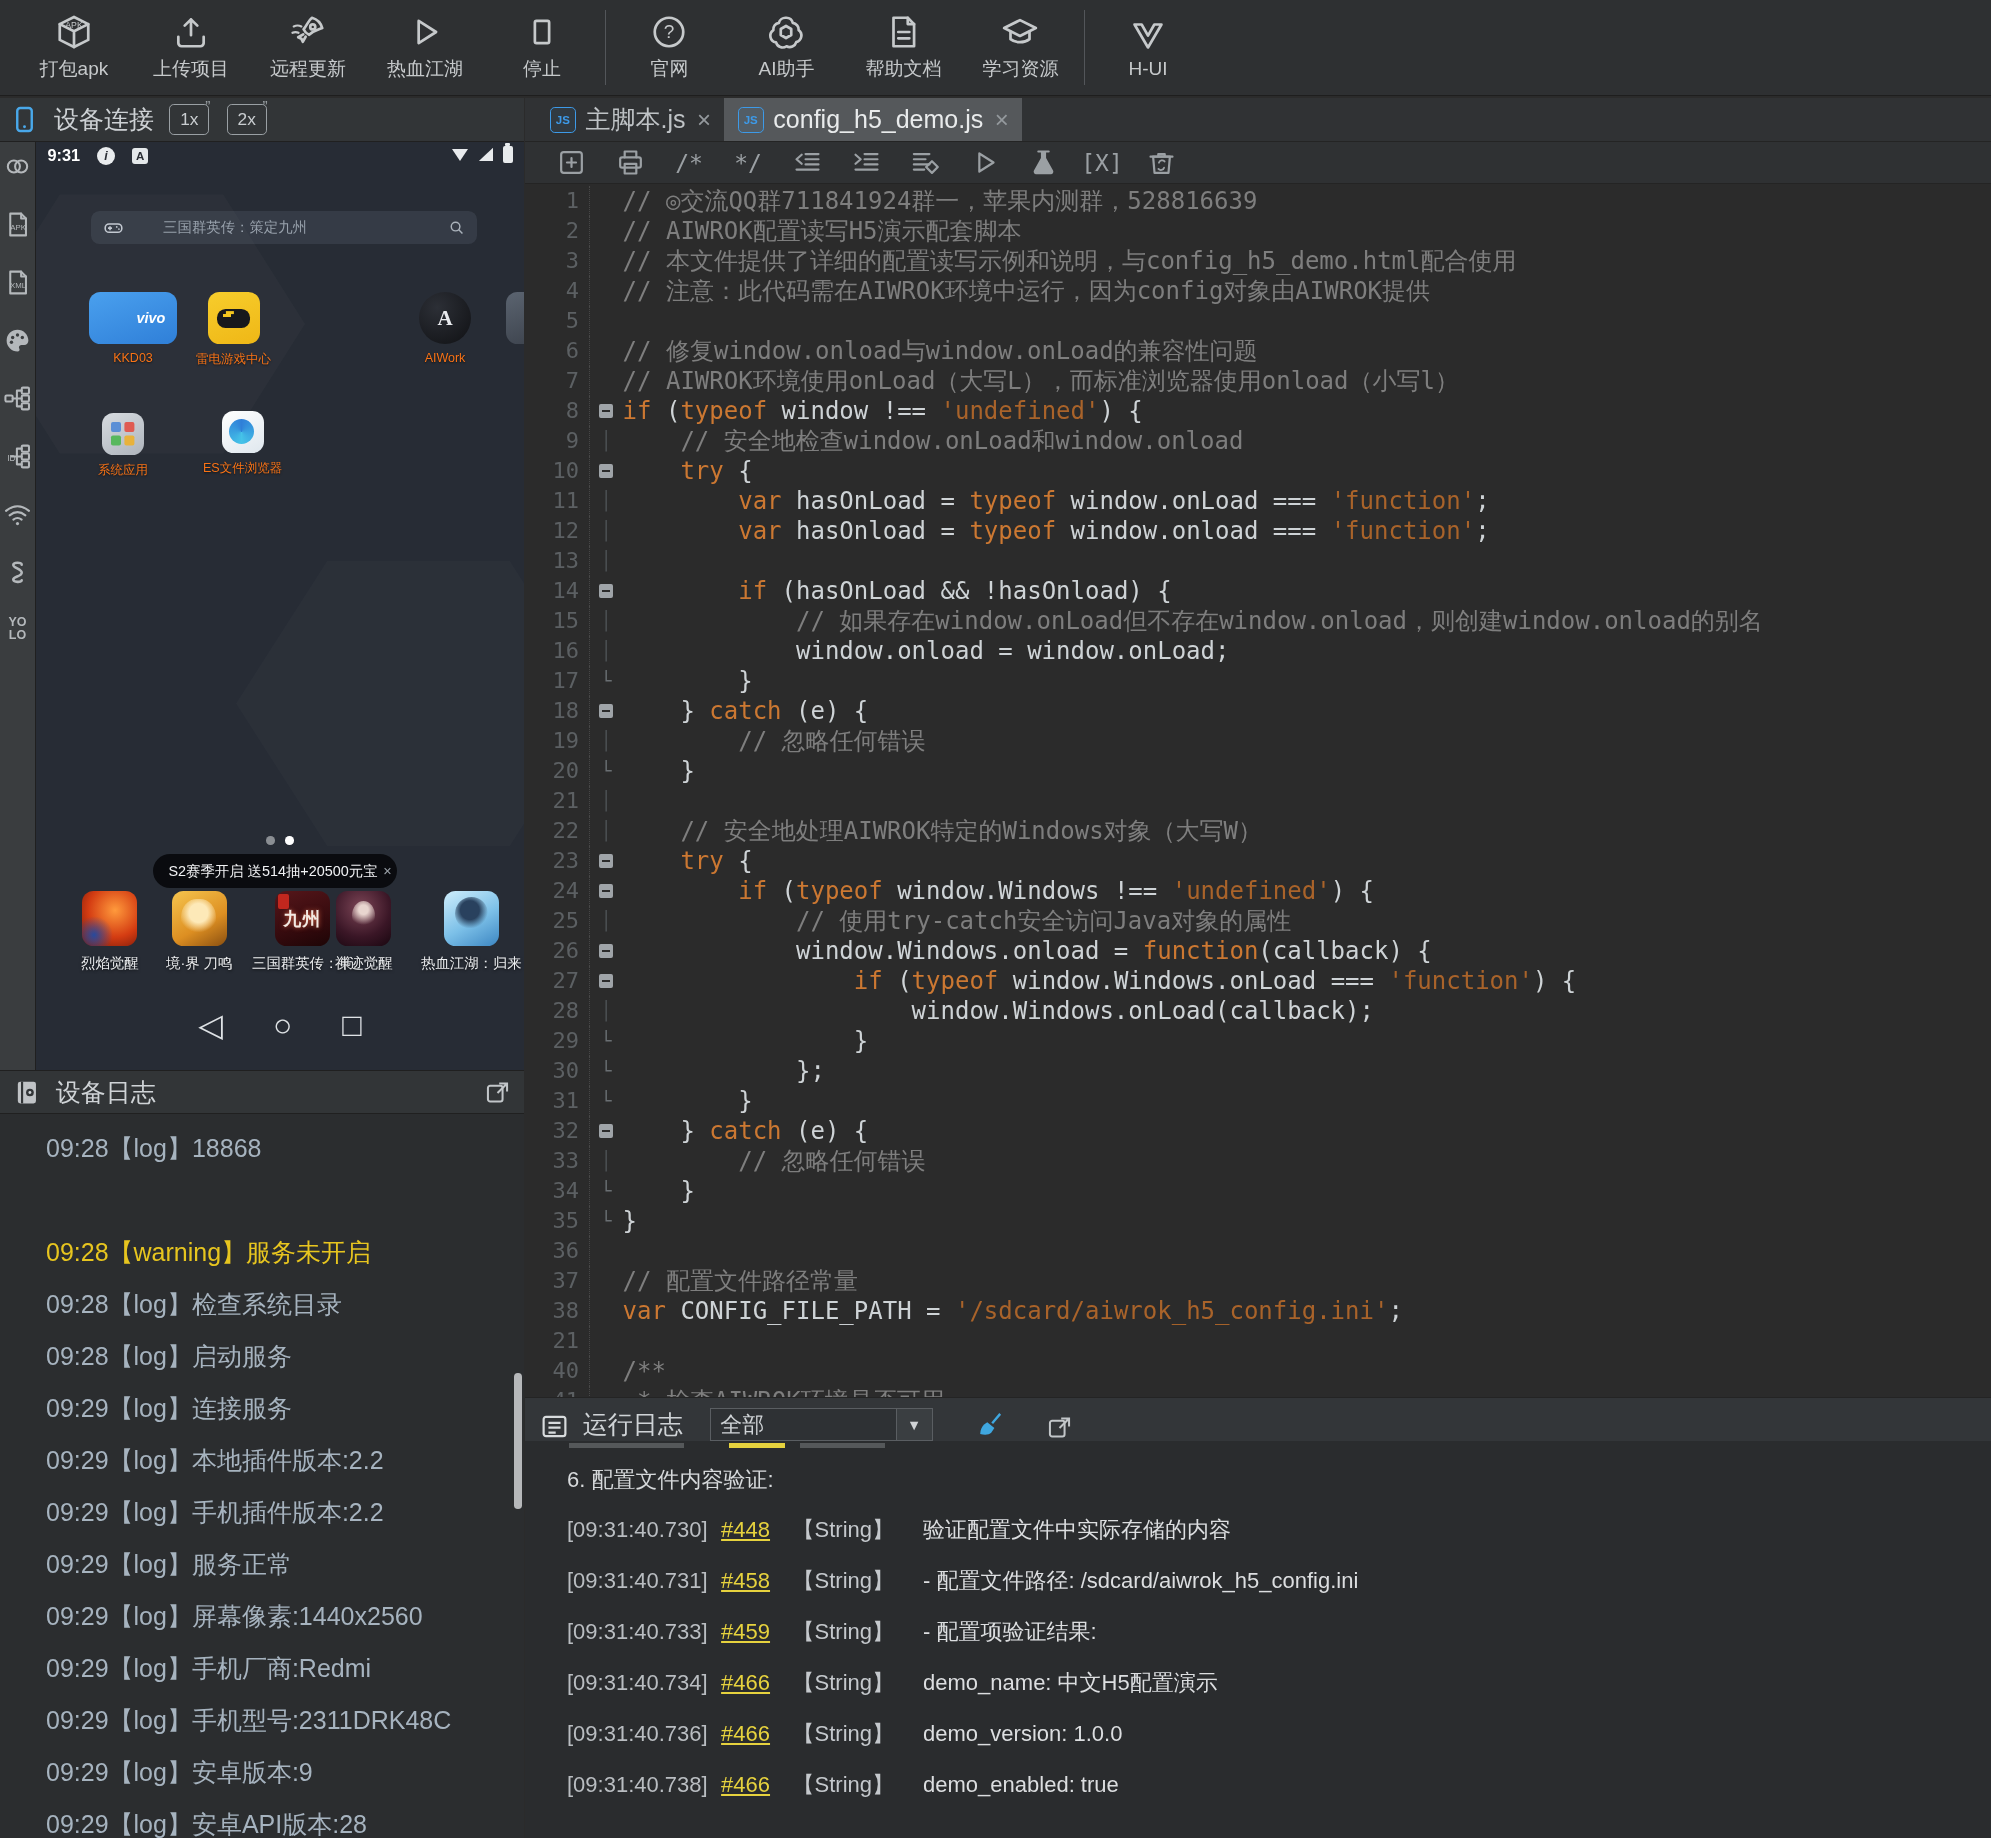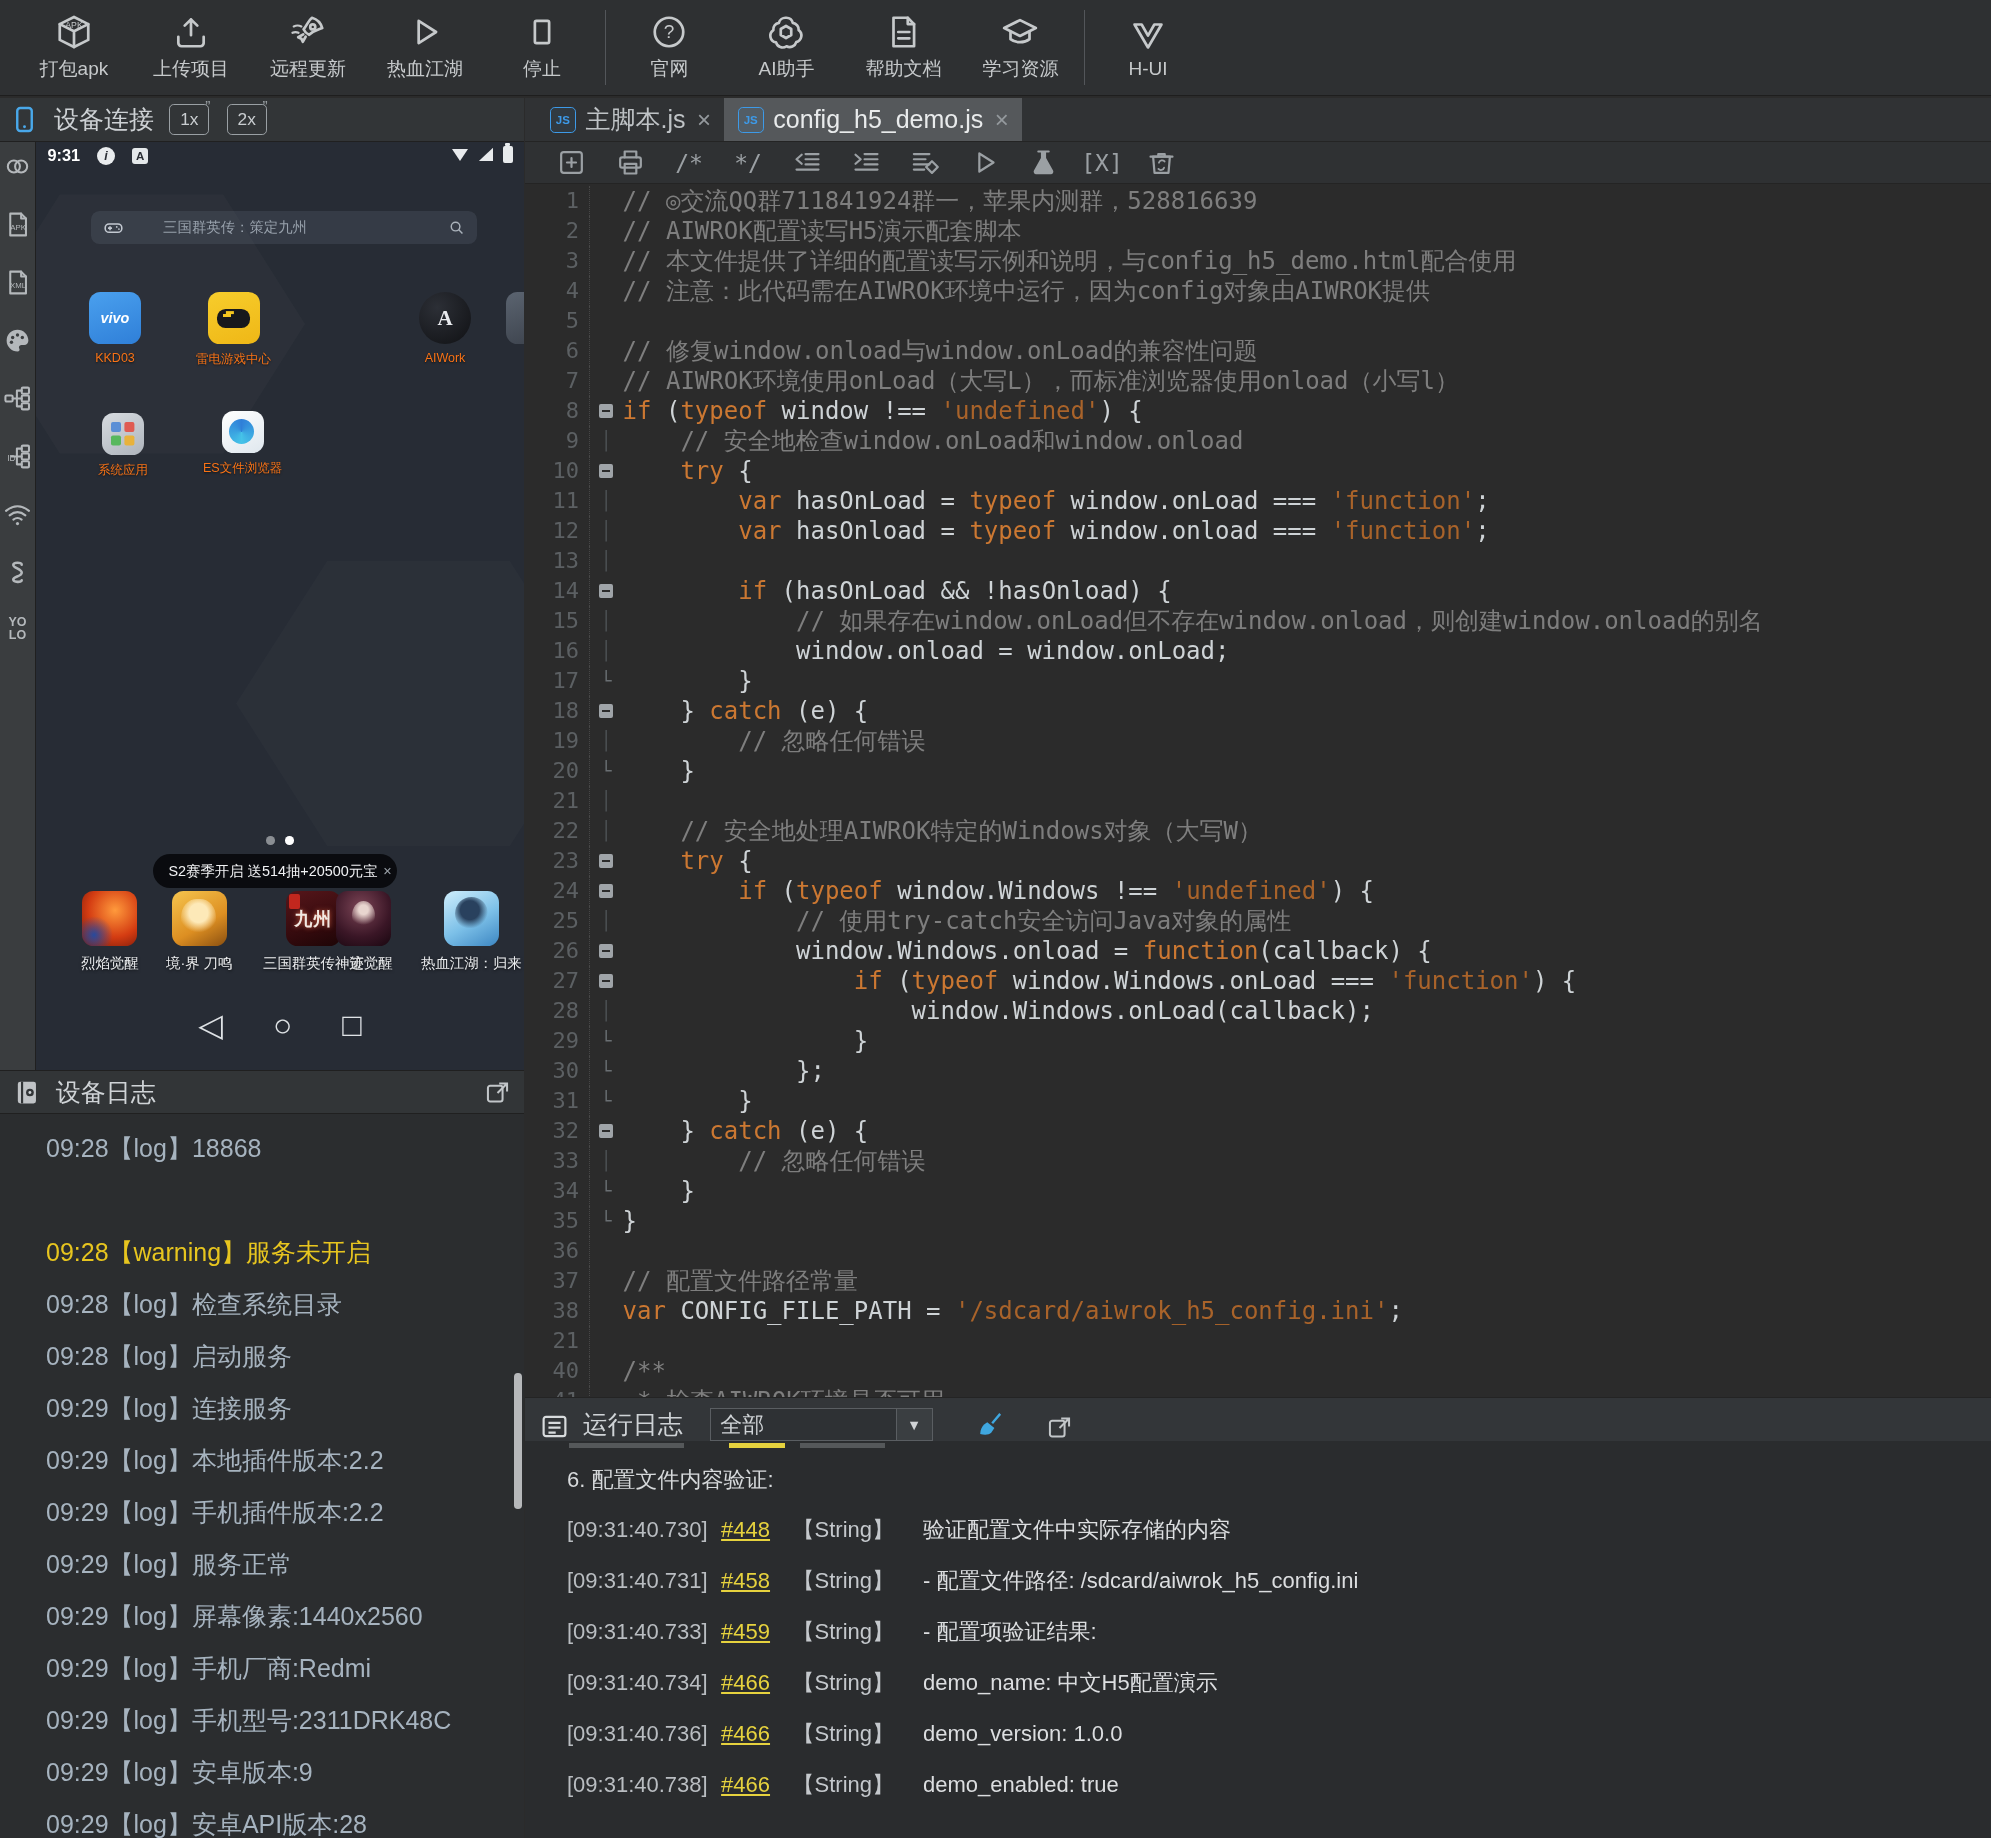--- a/index.html
+++ b/index.html
@@ -373,21 +373,21 @@
           <span class="mag">
               <svg viewBox="0 0 24 24" fill="none" stroke="currentColor" stroke-width="2">
                 <circle cx="10.5" cy="10.5" r="6"></circle>
                 <path d="M15 15l5 5"></path>
               </svg>
             </span>
         </div>
 
         <div id="appsRow1">
             <div class="papp" style="left: 53px; top: 150px;">
-              <span class="aic ic-vivo" style="width:52px;height:52px;">
+              <span class="aic ic-vivo" style="width:52px;height:52px;padding-left:36px;">
                 <span>vivo</span>
               </span>
               <span class="albl">KKD03</span>
             </div>
             <div class="papp" style="left: 160px; top: 150px;">
               <span class="aic ic-leidian" style="width:52px;height:52px;">
                 <span class="gpb"></span>
               </span>
               <span class="albl">雷电游戏中心</span>
             </div>
@@ -422,21 +422,21 @@
 
         <div id="dock">
             <div class="dock-app" style="left: 45px;">
               <span class="dic g-flame"></span>
               <span class="dlbl">烈焰觉醒</span>
             </div>
             <div class="dock-app" style="left: 130px;">
               <span class="dic g-blade"></span>
               <span class="dlbl">境·界 刀鸣</span>
             </div>
-            <div class="dock-app" style="left: 227px;">
+            <div class="dock-app" style="left: 216px;">
               <span class="dic g-jz">
                 <span class="jztext">九州</span>
               </span>
               <span class="dlbl">三国群英传：策</span>
             </div>
             <div class="dock-app" style="left: 299px;">
               <span class="dic g-myst"></span>
               <span class="dlbl">神迹觉醒</span>
             </div>
             <div class="dock-app" style="left: 385px;">

